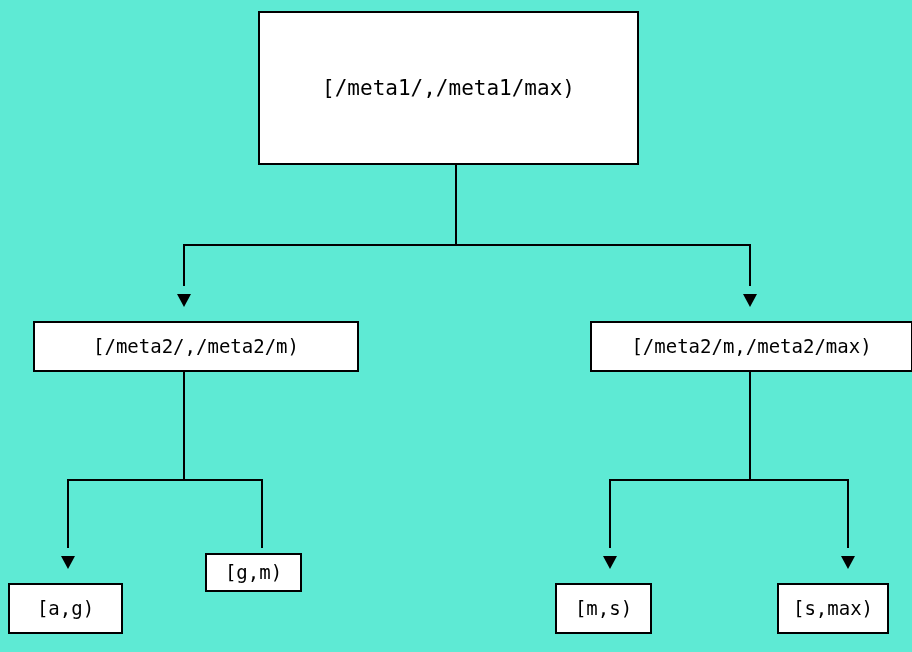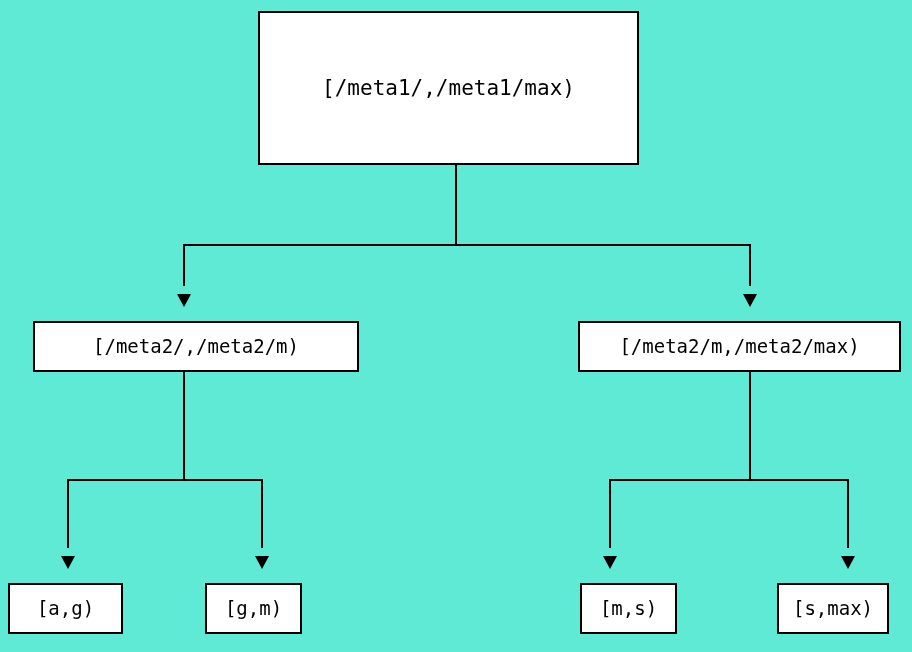--- a/index.html
+++ b/index.html
@@ -36,24 +36,24 @@
     color: #000000;
     white-space: pre;
   }
   .node-label {
     display: block;
     line-height: 1;
     letter-spacing: 0px;
   }
   .node.root       { left: 258px; top: 11px;  width: 381px; height: 154px; }
   .node.mid-left   { left: 21px;  top: 321px; width: 326px; height: 51px; margin-left: 12px;  }
-  .node.mid-right  { left: 578px; top: 321px; width: 323px; height: 51px;  }
+  .node.mid-right  { left: 590px; top: 321px; width: 323px; height: 51px;  }
   .node.leaf-1     { left: 8px;   top: 583px; width: 115px;  height: 51px;  }
-  .node.leaf-2     { left: 205px; top: 583px; width: 97px;  height: 51px; justify-content: center;  }
-  .node.leaf-3     { left: 580px; top: 583px; width: 97px;  height: 51px;  }
+  .node.leaf-2     { left: 205px; top: 553px; width: 97px;  height: 39px; justify-content: center;  }
+  .node.leaf-3     { left: 555px; top: 583px; width: 97px;  height: 51px;  }
   .node.leaf-4     { left: 777px; top: 583px; width: 112px; height: 51px;  }
   .node.root .node-label      { font-size: 21px; }
   .node.mid-left .node-label,
   .node.mid-right .node-label { font-size: 19px; }
   .node.leaf-1 .node-label,
   .node.leaf-2 .node-label,
   .node.leaf-3 .node-label,
   .node.leaf-4 .node-label    { font-size: 19px; }
 </style>
 </head>

